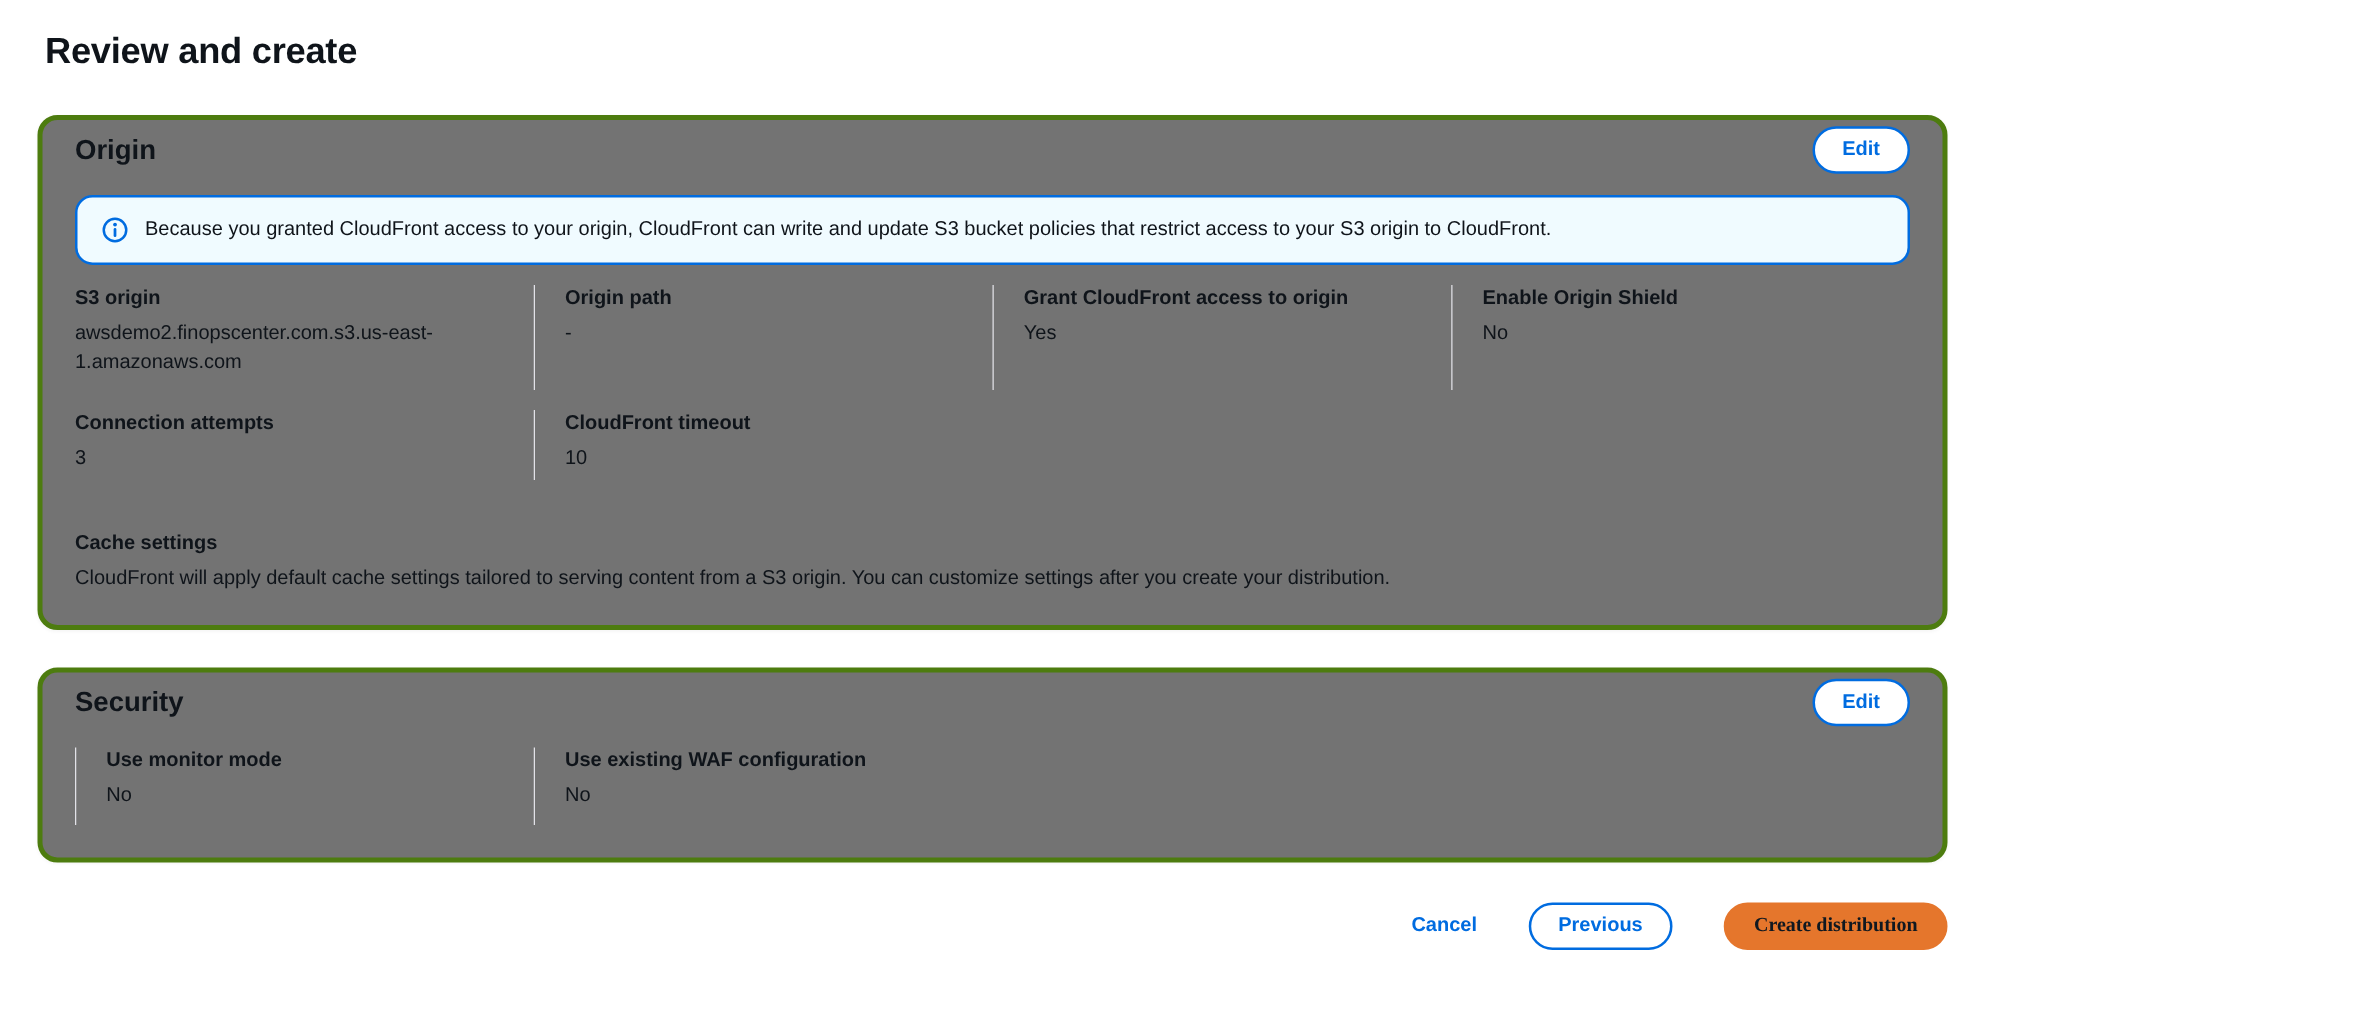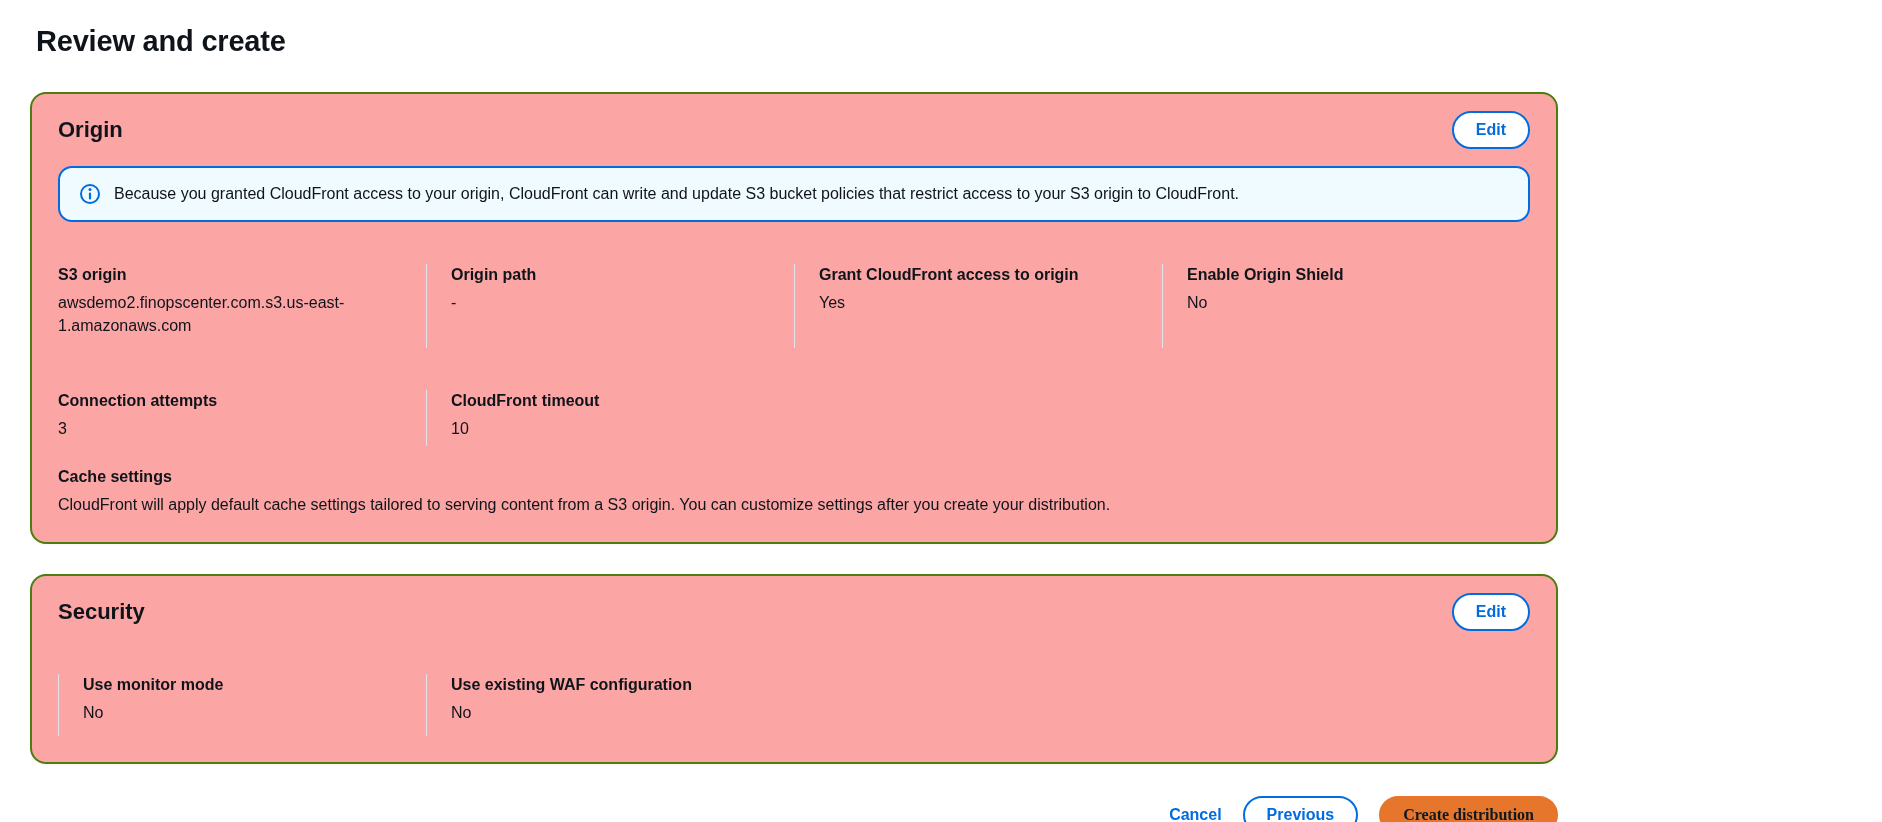--- a/index.html
+++ b/index.html
@@ -20,24 +20,24 @@
   }
   .page-title {
     font-size: 29px;
     font-weight: 800;
     letter-spacing: -0.2px;
     margin: 0 0 0 6px;
     padding-top: 24px;
     line-height: 34px;
   }
   .panel {
-    background: #fca5a5;
-    border: 2px solid #4d7c0f;
+    background: #737373;
+    border: 4px solid #4d7c0f;
     border-radius: 16px;
-    padding: 16px 26px 26px 26px;
+    padding: 4px 26px 26px 26px;
     box-shadow: 0 1px 3px rgba(0,0,0,0.04);
     box-sizing: border-box;
   }
   .panel-origin { margin-top: 34px; }
   .panel-security { margin-top: 30px; }
   .panel-header {
     display: flex;
     justify-content: space-between;
     align-items: center;
     min-height: 40px;
@@ -83,21 +83,21 @@
     border: 2px solid #006ce0;
     border-radius: 14px;
     font-size: 16px;
     line-height: 22px;
     box-sizing: border-box;
   }
   .info-icon { flex: 0 0 auto; display: flex; }
   .grid {
     display: grid;
     grid-template-columns: repeat(4, 1fr);
-    margin-top: 42px;
+    margin-top: 16px;
   }
   .cell { padding-right: 24px; box-sizing: border-box; }
   .cell.divided {
     border-left: 1px solid #e2e2e8;
     padding-left: 24px;
   }
   .row-1 .cell { min-height: 84px; }
   .row-2 { }
   .row-2 .cell { min-height: 56px; }
   .row-sec .cell { min-height: 62px; }
@@ -106,27 +106,27 @@
     font-weight: 700;
     line-height: 22px;
     margin-bottom: 5px;
   }
   .field-value {
     font-size: 16px;
     line-height: 23px;
     overflow-wrap: break-word;
   }
   .value-s3 { max-width: 345px; }
-  .full-field { margin-top: 20px; }
+  .full-field { margin-top: 40px; }
   .full-field .field-value { max-width: 1500px; }
   .footer {
     display: flex;
     justify-content: flex-end;
     align-items: center;
-    gap: 21px;
+    gap: 41px;
     margin-top: 32px;
     padding-bottom: 30px;
   }
   .link-button {
     color: #006ce0;
     font-size: 16px;
     font-weight: 700;
     cursor: pointer;
     background: none;
     border: none;

